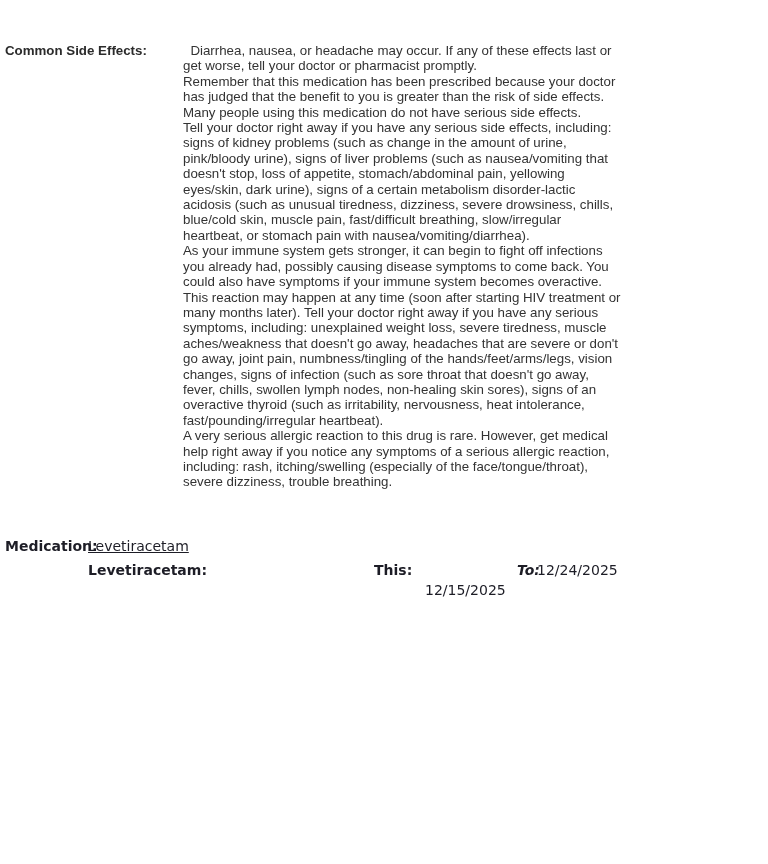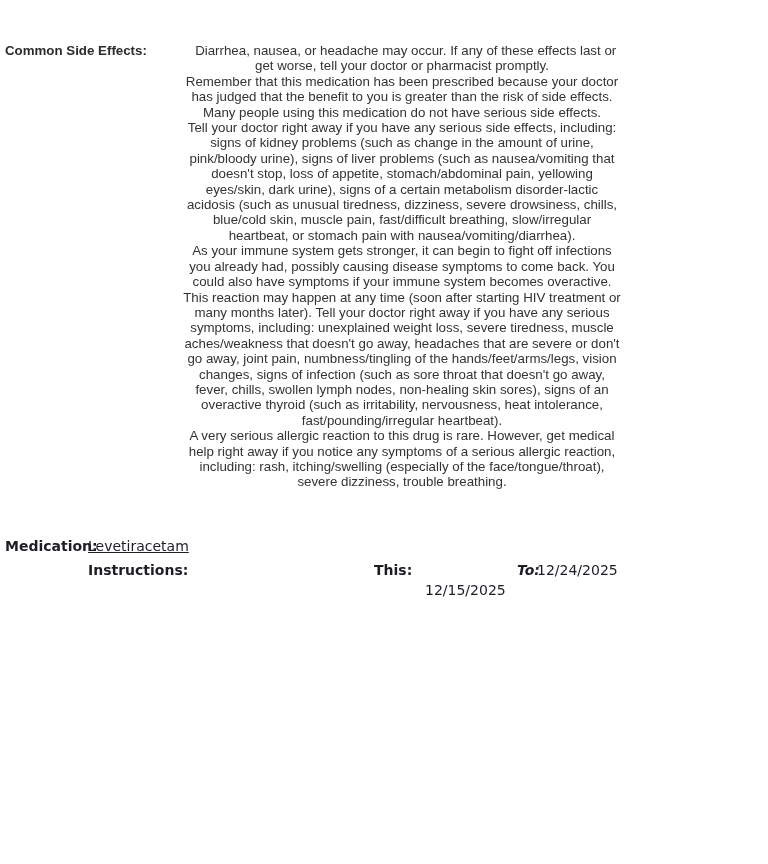--- a/index.html
+++ b/index.html
@@ -33,21 +33,20 @@
     font-weight: bold;
     color: #2b2b2b;
   }
   .se-text {
     width: 438px;
     flex: 0 0 438px;
     font-size: 13.3px;
     line-height: 15.4px;
     white-space: pre-wrap;       
     word-wrap: break-word;
-    text-align: center;
   }
 
   
   .detail {
     position: absolute;
     font-family: "DejaVu Sans", sans-serif;
     font-size: 14px;
     line-height: 13.5px;
     color: #1d1d26;
     white-space: nowrap;
@@ -73,21 +72,21 @@
     <div class="se-text">  Diarrhea, nausea, or headache may occur. If any of these effects last or get worse, tell your doctor or pharmacist promptly.
 Remember that this medication has been prescribed because your doctor has judged that the benefit to you is greater than the risk of side effects. Many people using this medication do not have serious side effects.
 Tell your doctor right away if you have any serious side effects, including: signs of kidney problems (such as change in the amount of urine, pink/bloody urine), signs of liver problems (such as nausea/vomiting that doesn't stop, loss of appetite, stomach/abdominal pain, yellowing eyes/skin, dark urine), signs of a certain metabolism disorder-lactic acidosis (such as unusual tiredness, dizziness, severe drowsiness, chills, blue/cold skin, muscle pain, fast/difficult breathing, slow/irregular heartbeat, or stomach pain with nausea/vomiting/diarrhea).
 As your immune system gets stronger, it can begin to fight off infections you already had, possibly causing disease symptoms to come back. You could also have symptoms if your immune system becomes overactive. This reaction may happen at any time (soon after starting HIV treatment or many months later). Tell your doctor right away if you have any serious symptoms, including: unexplained weight loss, severe tiredness, muscle aches/weakness that doesn't go away, headaches that are severe or don't go away, joint pain, numbness/tingling of the hands/feet/arms/legs, vision changes, signs of infection (such as sore throat that doesn't go away, fever, chills, swollen lymph nodes, non-healing skin sores), signs of an overactive thyroid (such as irritability, nervousness, heat intolerance, fast/pounding/irregular heartbeat).
 A very serious allergic reaction to this drug is rare. However, get medical help right away if you notice any symptoms of a serious allergic reaction, including: rash, itching/swelling (especially of the face/tongue/throat), severe dizziness, trouble breathing.</div>
   </div>
 
   <div class="detail bold med-label">Medication:</div>
   <div class="detail med-value">Levetiracetam</div>
 
-  <div class="detail bold ins-label">Instructions:</div>
+  <div class="detail bold ins-label">Levetiracetam:</div>
 
   <div class="detail bold from-label">This:</div>
   <div class="detail from-value">12/15/2025</div>
 
   <div class="detail bold to-label">To:</div>
   <div class="detail to-value">12/24/2025</div>
 
 </div>
 
 </body></html>

